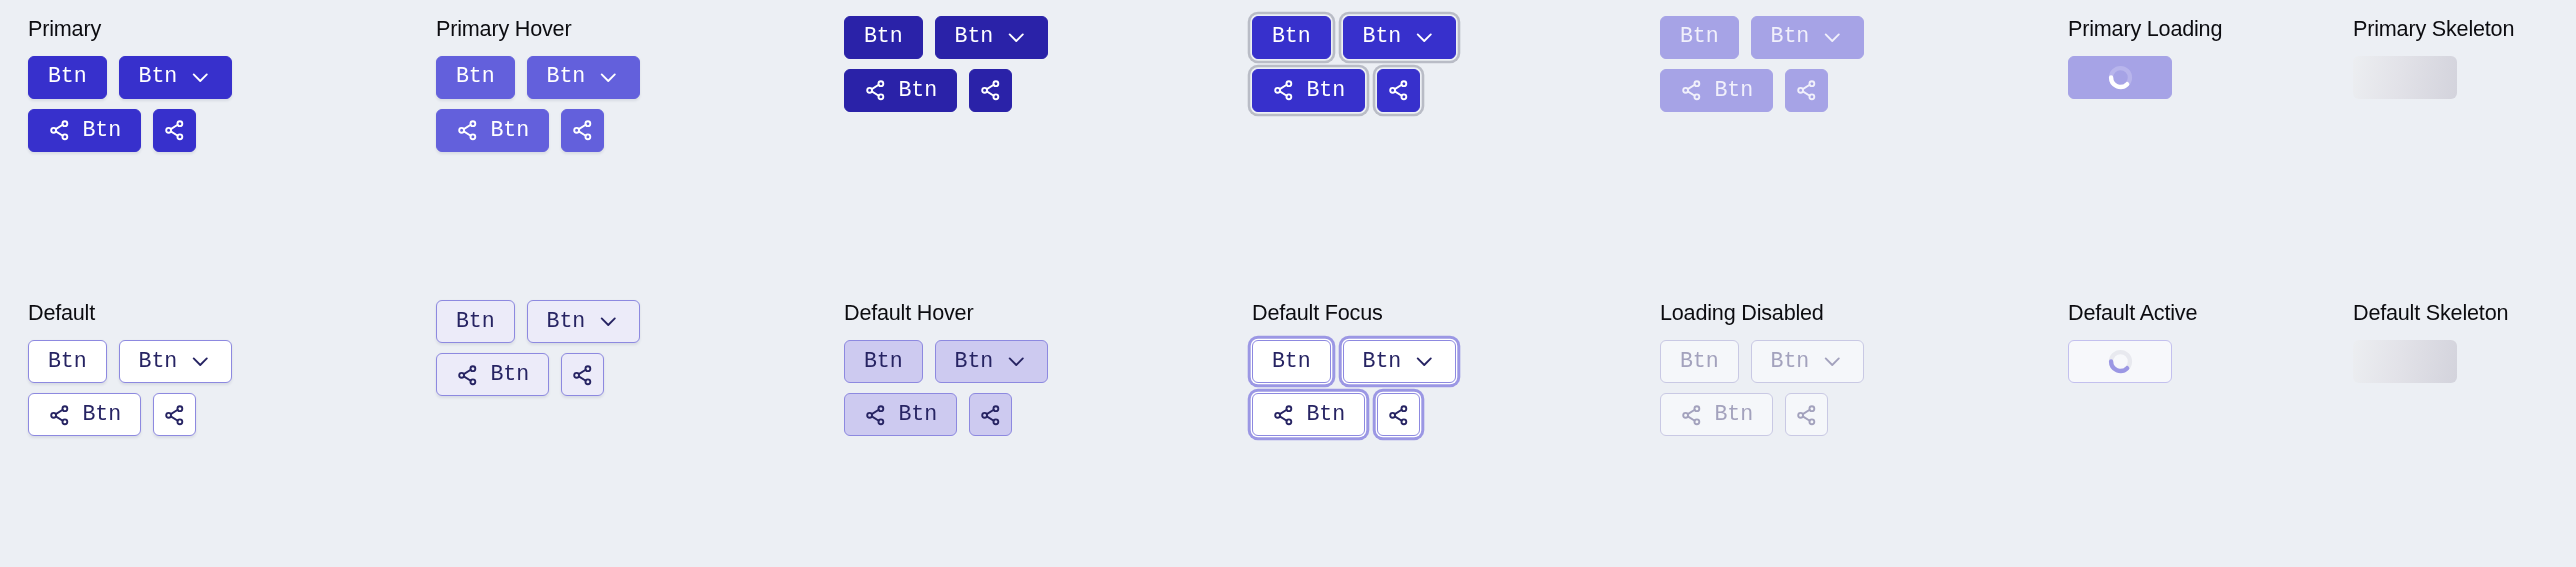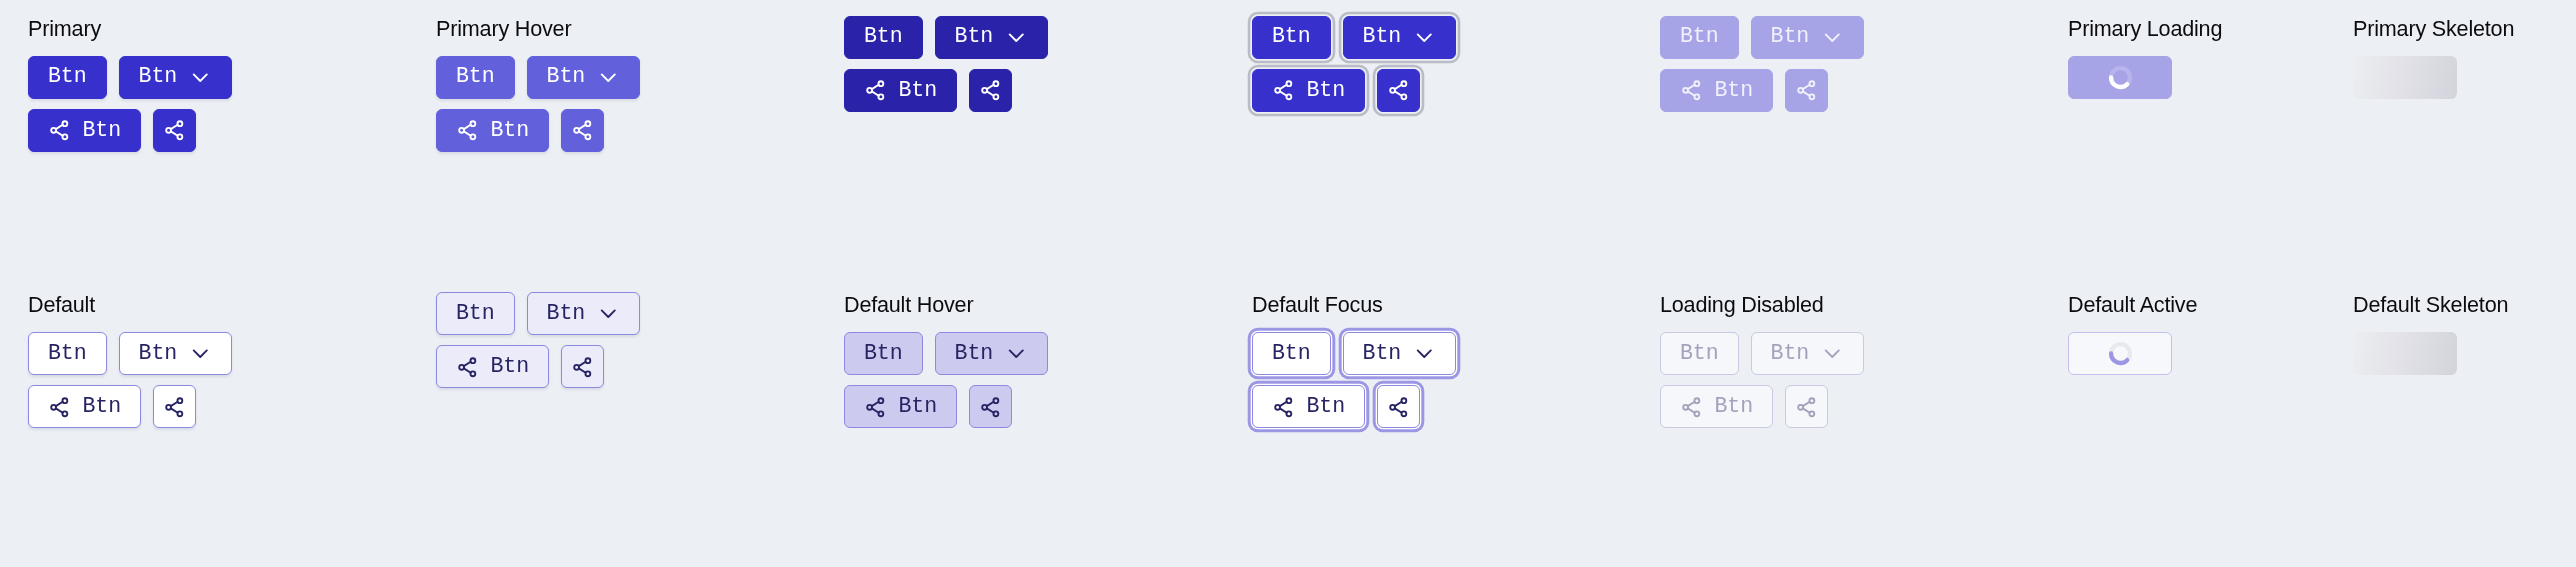--- a/index.html
+++ b/index.html
@@ -17,21 +17,21 @@
     background: #eceff4;
   }
   .row {
     position: absolute;
     left: 0;
     width: 2576px;
     height: 260px;
     display: flex;
   }
   .row-primary { top: 15.6px; }
-  .row-default { top: 292px; }
+  .row-default { top: 300px; }
 
   .cell {
     position: relative;
     flex: 0 0 auto;
     padding-left: 28px;
   }
   .cell-w { width: 408px; }
 
   .cell-title {
     font-size: 21.6px;

